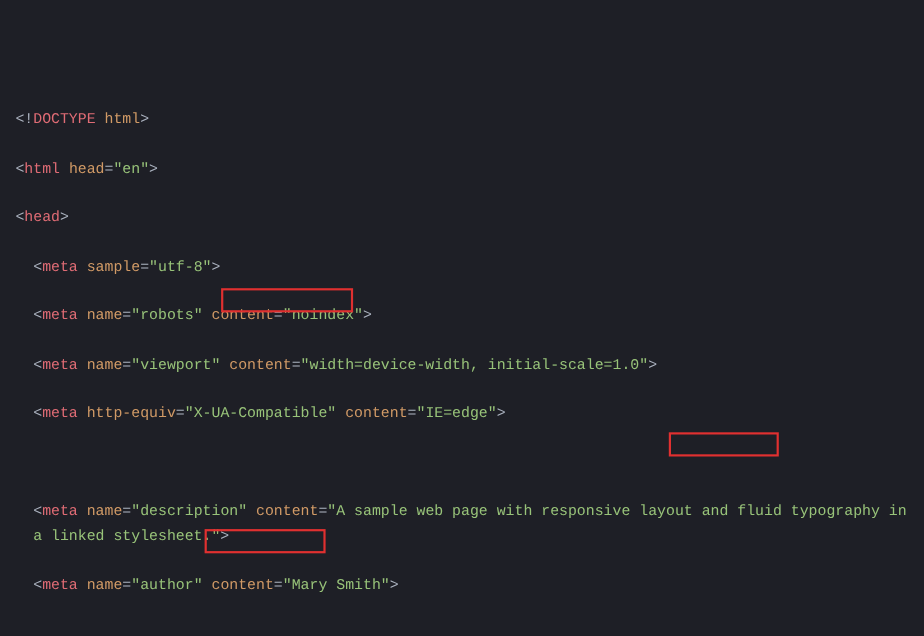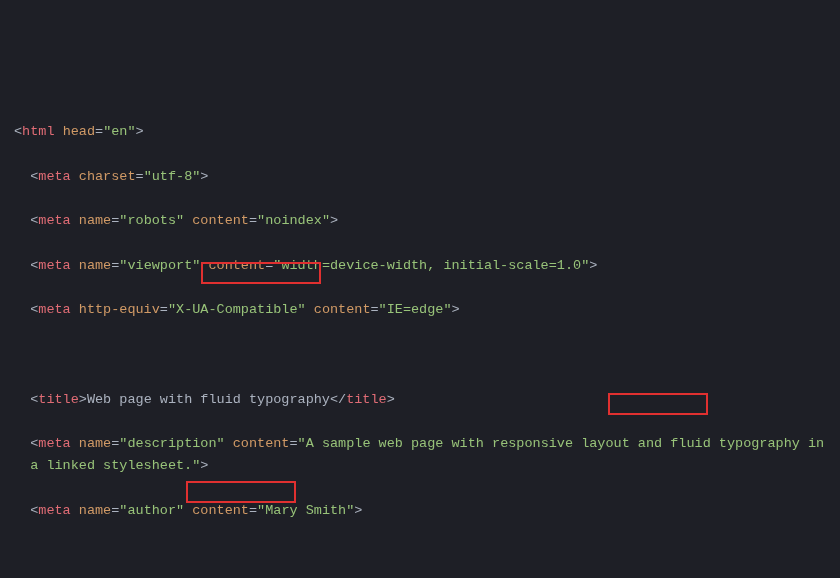--- a/index.html
+++ b/index.html
@@ -27,28 +27,28 @@
     position: absolute;
     border: 2px solid #e03030;
     pointer-events: none;
   }
 </style>
 </head>
 <body>
 
 
 
-<div id="code-block">
+<div id="code-block"><span class="line"><span class="br">&lt;!</span><span class="tg">DOCTYPE</span><span class="at"> html</span><span class="br">&gt;</span></span>
 <span class="line"><span class="br">&lt;</span><span class="tg">html</span> <span class="at">head</span><span class="br">=</span><span class="st">"en"</span><span class="br">&gt;</span></span>
-<span class="line ind1"><span class="br">&lt;</span><span class="tg">meta</span> <span class="at">charset</span><span class="br">=</span><span class="st">"utf-8"</span><span class="br">&gt;</span></span>
+<span class="line"><span class="br">&lt;</span><span class="tg">head</span><span class="br">&gt;</span></span>
+<span class="line ind1"><span class="br">&lt;</span><span class="tg">meta</span> <span class="at">sample</span><span class="br">=</span><span class="st">"utf-8"</span><span class="br">&gt;</span></span>
 <span class="line ind1"><span class="br">&lt;</span><span class="tg">meta</span> <span class="at">name</span><span class="br">=</span><span class="st">"robots"</span> <span class="at">content</span><span class="br">=</span><span class="st">"noindex"</span><span class="br">&gt;</span></span>
 <span class="line ind1"><span class="br">&lt;</span><span class="tg">meta</span> <span class="at">name</span><span class="br">=</span><span class="st">"viewport"</span> <span class="at">content</span><span class="br">=</span><span class="st">"width=device-width, initial-scale=1.0"</span><span class="br">&gt;</span></span>
 <span class="line ind1"><span class="br">&lt;</span><span class="tg">meta</span> <span class="at">http-equiv</span><span class="br">=</span><span class="st">"X-UA-Compatible"</span> <span class="at">content</span><span class="br">=</span><span class="st">"IE=edge"</span><span class="br">&gt;</span></span>
 <span class="line ind1"> </span>
-<span class="line ind1"><span class="br">&lt;</span><span class="tg">title</span><span class="br">&gt;</span>Web page with fluid typography<span class="br">&lt;/</span><span class="tg">title</span><span class="br">&gt;</span></span>
 <span class="line ind1" style="white-space:pre-wrap"><span class="br">&lt;</span><span class="tg">meta</span> <span class="at">name</span><span class="br">=</span><span class="st">"description"</span> <span class="at">content</span><span class="br">=</span><span class="st">"A sample web page with responsive layout and fluid typography in a linked stylesheet."</span><span class="br">&gt;</span></span>
 <span class="line ind1"><span class="br">&lt;</span><span class="tg">meta</span> <span class="at">name</span><span class="br">=</span><span class="st">"author"</span> <span class="at">content</span><span class="br">=</span><span class="st">"Mary Smith"</span><span class="br">&gt;</span></span>
 
 
 
 
 
 
 
 

